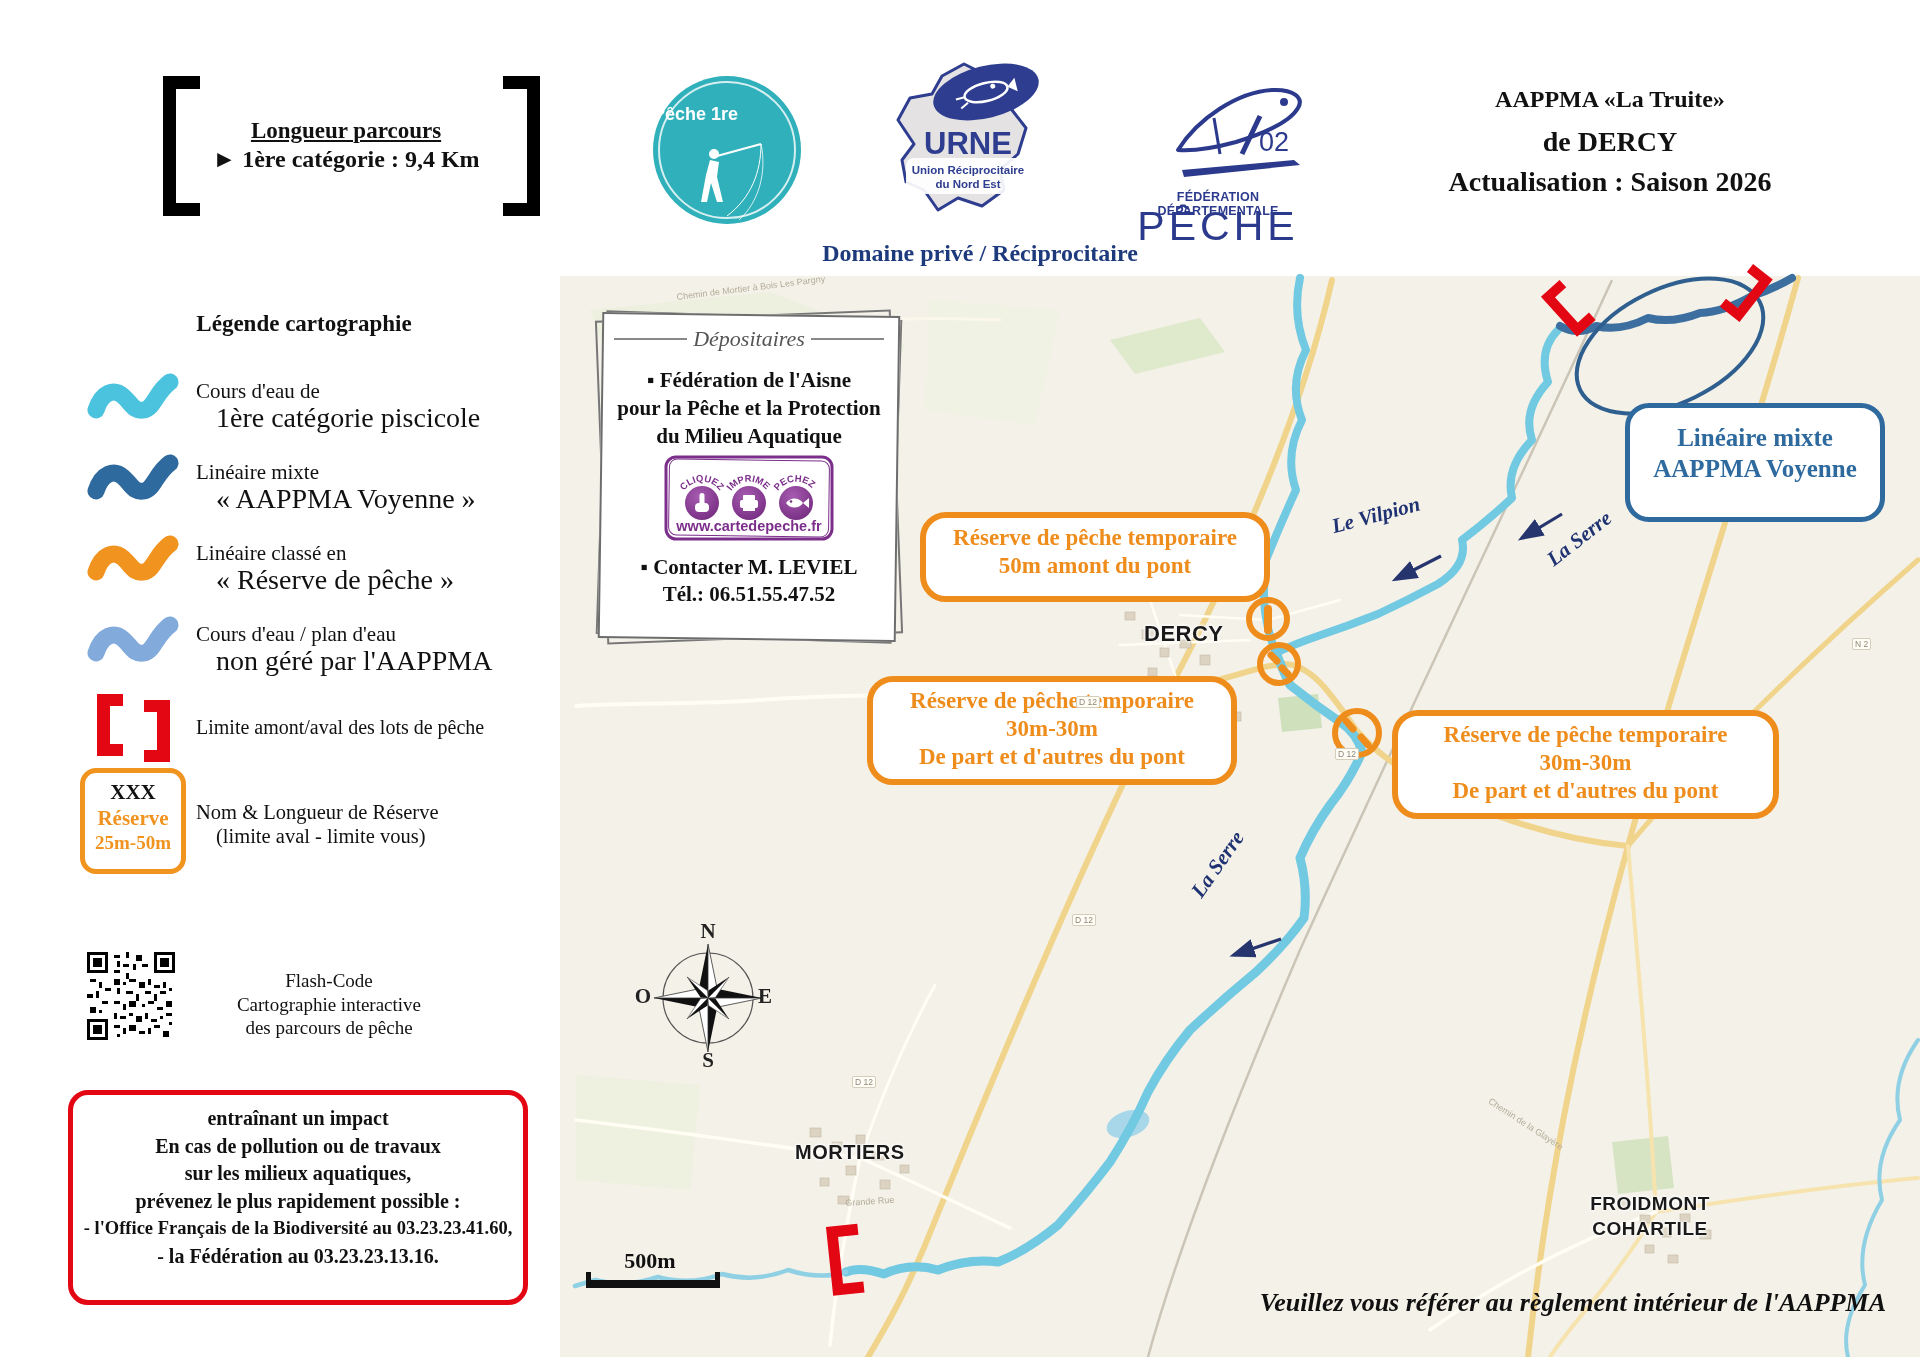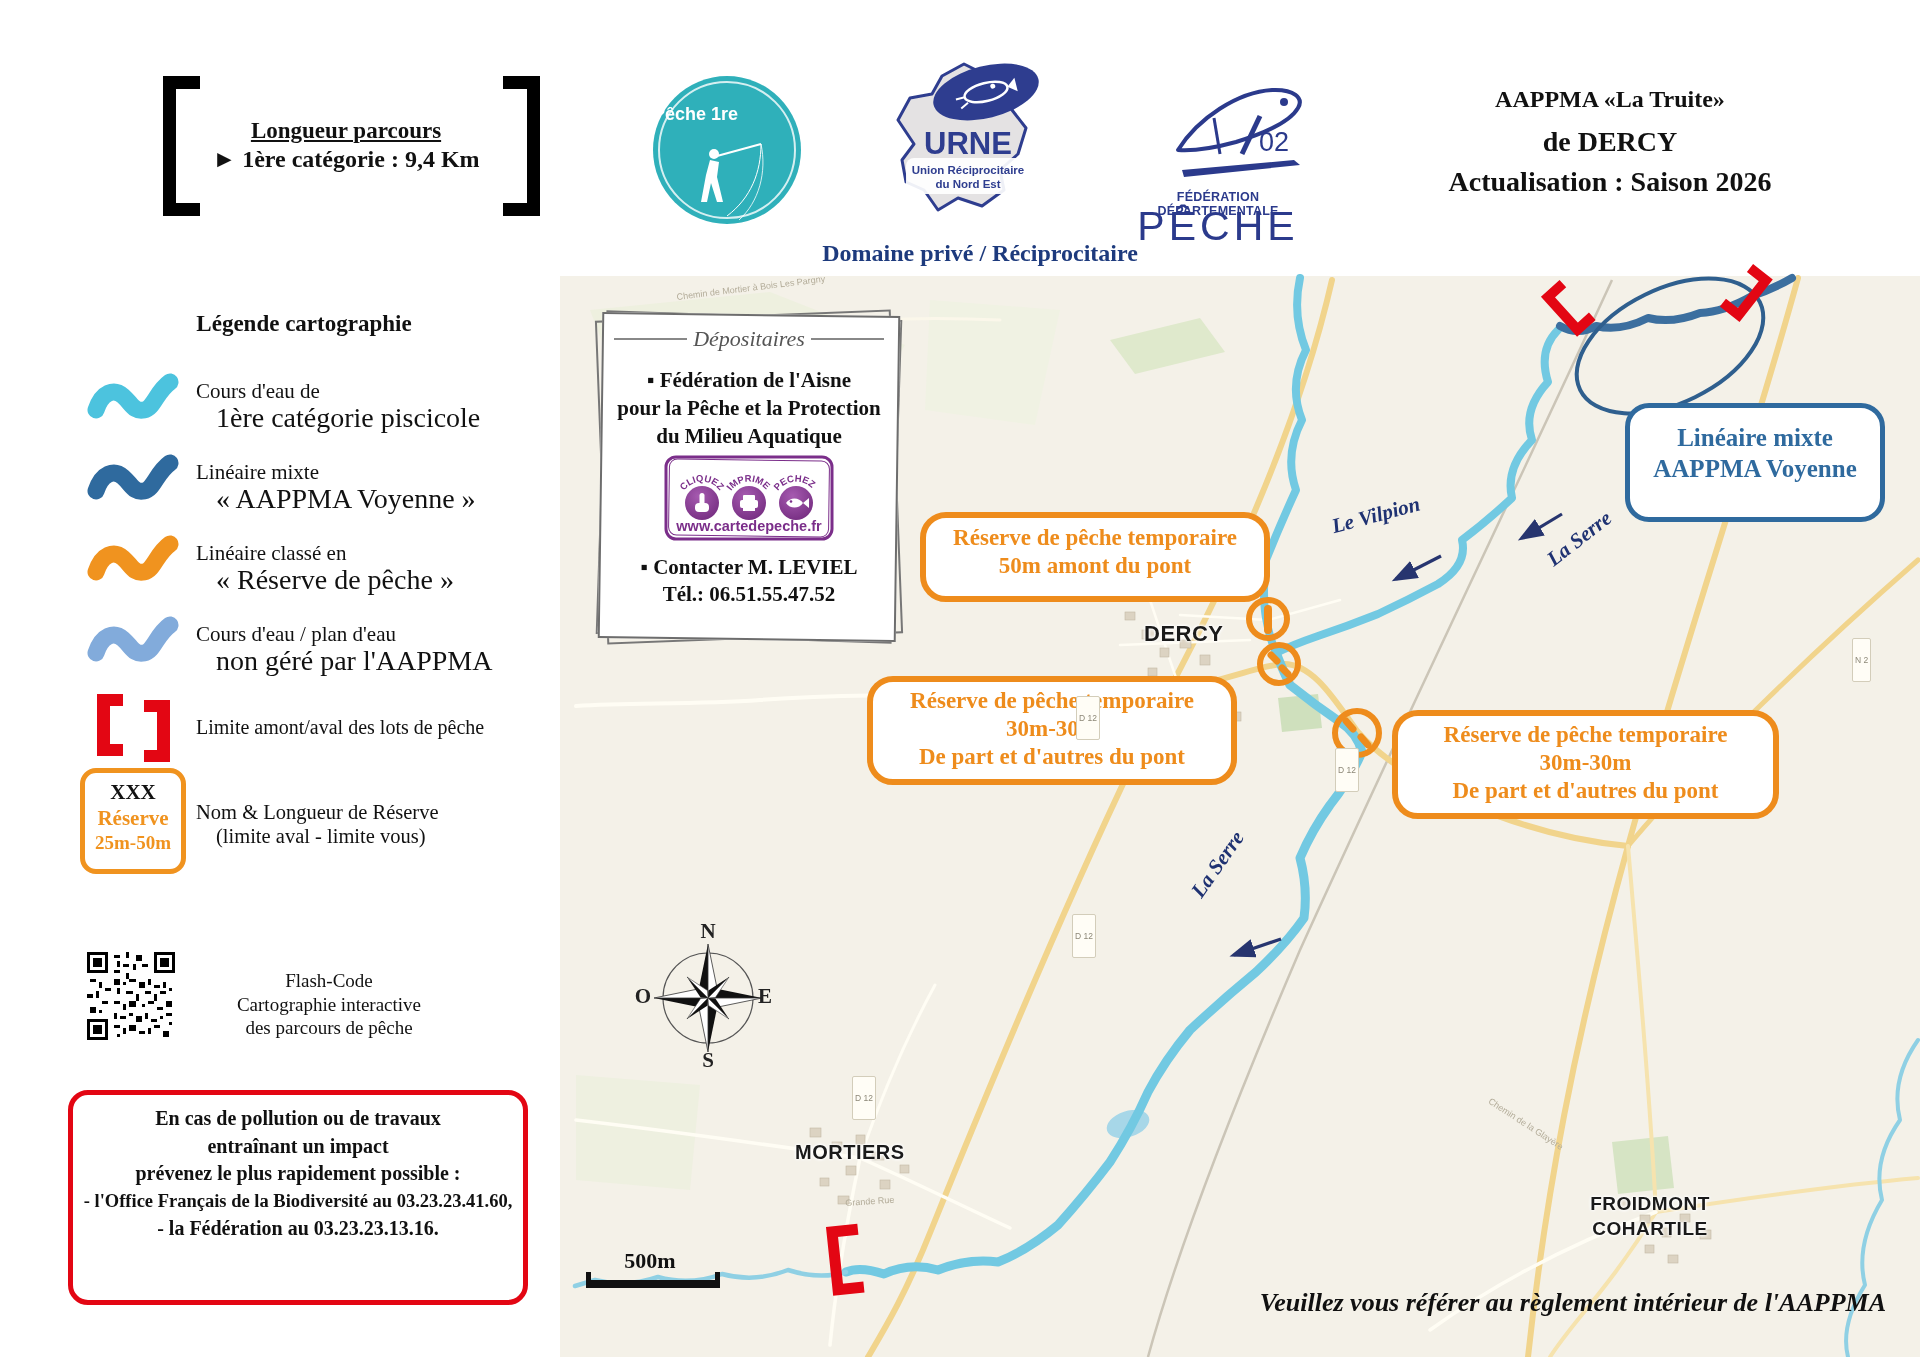--- a/index.html
+++ b/index.html
@@ -80,21 +80,21 @@
 
   .river-label{color:#1f3272;font-weight:bold;font-style:italic;font-size:21px;white-space:nowrap;transform-origin:left top;}
   .town{font-family:"Liberation Sans",sans-serif;font-weight:900;color:#1a1a1a;letter-spacing:.5px;
         text-shadow:0 0 3px #fff,0 0 3px #fff,0 0 4px #fff;white-space:nowrap;}
 
   .compass-letter{font-size:21px;font-weight:bold;width:30px;text-align:center;color:#222;}
 
   #scale-label{left:600px;top:1248px;width:100px;font-size:22px;font-weight:bold;}
   #map-footer{left:1180px;top:1288px;width:706px;text-align:right;font-size:26px;font-weight:bold;font-style:italic;color:#101010;}
 
-  .rbadge{font-family:"Liberation Sans",sans-serif;font-size:8.5px;color:#8d8878;background:#fffdf6;border:1px solid #d3cdba;border-radius:2px;padding:16px 2px;line-height:10px;}
+  .rbadge{font-family:"Liberation Sans",sans-serif;font-size:8.5px;color:#8d8878;background:#fffdf6;border:1px solid #d3cdba;border-radius:2px;padding:0 2px;line-height:10px;}
   .rname{font-family:"Liberation Sans",sans-serif;font-size:9px;color:#b3ac99;white-space:nowrap;transform-origin:left top;}
 </style>
 </head>
 <body>
 
 <svg class="abs" style="left:0;top:0;pointer-events:none;" width="1920" height="1357" viewBox="0 0 1920 1357">
   <defs>
     <marker id="ah" markerWidth="9" markerHeight="8" refX="6.5" refY="3" orient="auto">
       <path d="M0,0 L8,3 L0,6 Z" fill="#27356f"></path>
     </marker>
@@ -425,22 +425,23 @@
       <rect x="10" y="27" width="1" height="1"></rect>
   </g>
 </svg>
 <div class="abs ctr" id="flash-text">
   <div>Flash-Code</div>
   <div>Cartographie interactive</div>
   <div>des parcours de pêche</div>
 </div>
 
 <div class="abs" id="warning-box">
+  <div>entraînant un impact</div>
   <div>En cas de pollution ou de travaux</div>
-  <div>entraînant un impact</div>
+  <div>sur les milieux aquatiques,</div>
   <div>prévenez le plus rapidement possible :</div>
   <div class="sm">- l'Office Français de la Biodiversité au 03.23.23.41.60,</div>
   <div>- la Fédération au 03.23.23.13.16.</div>
 </div>
 
 <div class="abs" id="depositaires">
   <div class="frame" style="transform:rotate(-2.2deg);"></div>
   <div class="frame" style="transform:rotate(1.9deg);"></div>
   <div class="panel"></div>
   <div id="dep-title">

